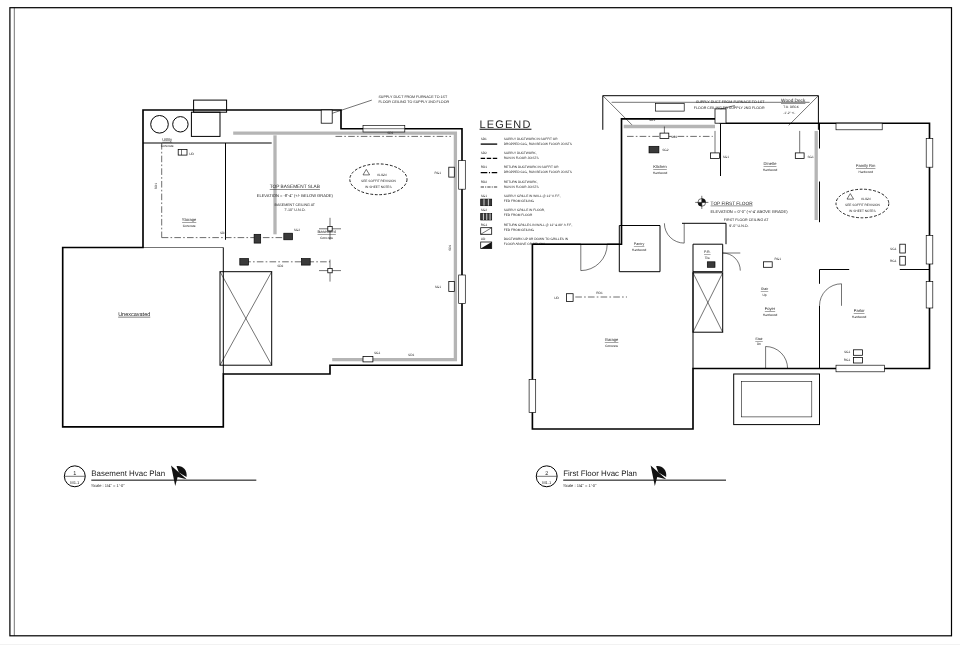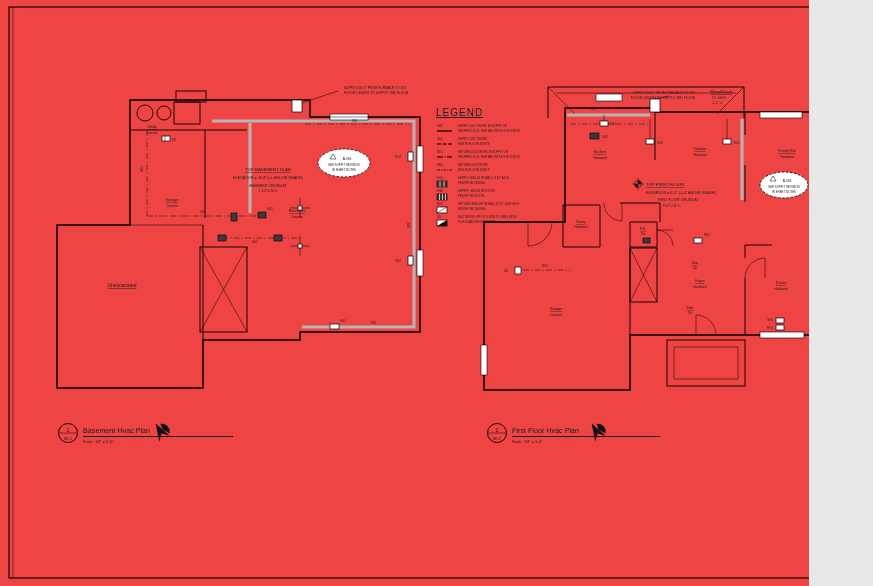--- a/index.html
+++ b/index.html
@@ -1,16 +1,16 @@
 <!DOCTYPE html>
 <html><head>
 <meta charset="utf-8">
 <style>
   html,body{margin:0;padding:0;background:#e8e8e8;}
-  .page{position:relative;width:809px;height:586px;background:#ef4444;overflow:hidden;
+  .page{position:relative;width:873px;height:586px;background:#ffffff;overflow:hidden;
         font-family:"Liberation Sans", sans-serif;}
   svg{position:absolute;left:0;top:0;}
   text{fill:#1c1c1c;font-family:"Liberation Sans", sans-serif;}
   .t28{font-size:2.9px;}
   .t32{font-size:3.3px;}
   .t36{font-size:3.7px;}
   .t42{font-size:4.3px;}
   .t5{font-size:5px;}
   .t7{font-size:7.2px;}
   .t95{font-size:10px;letter-spacing:1px;}

